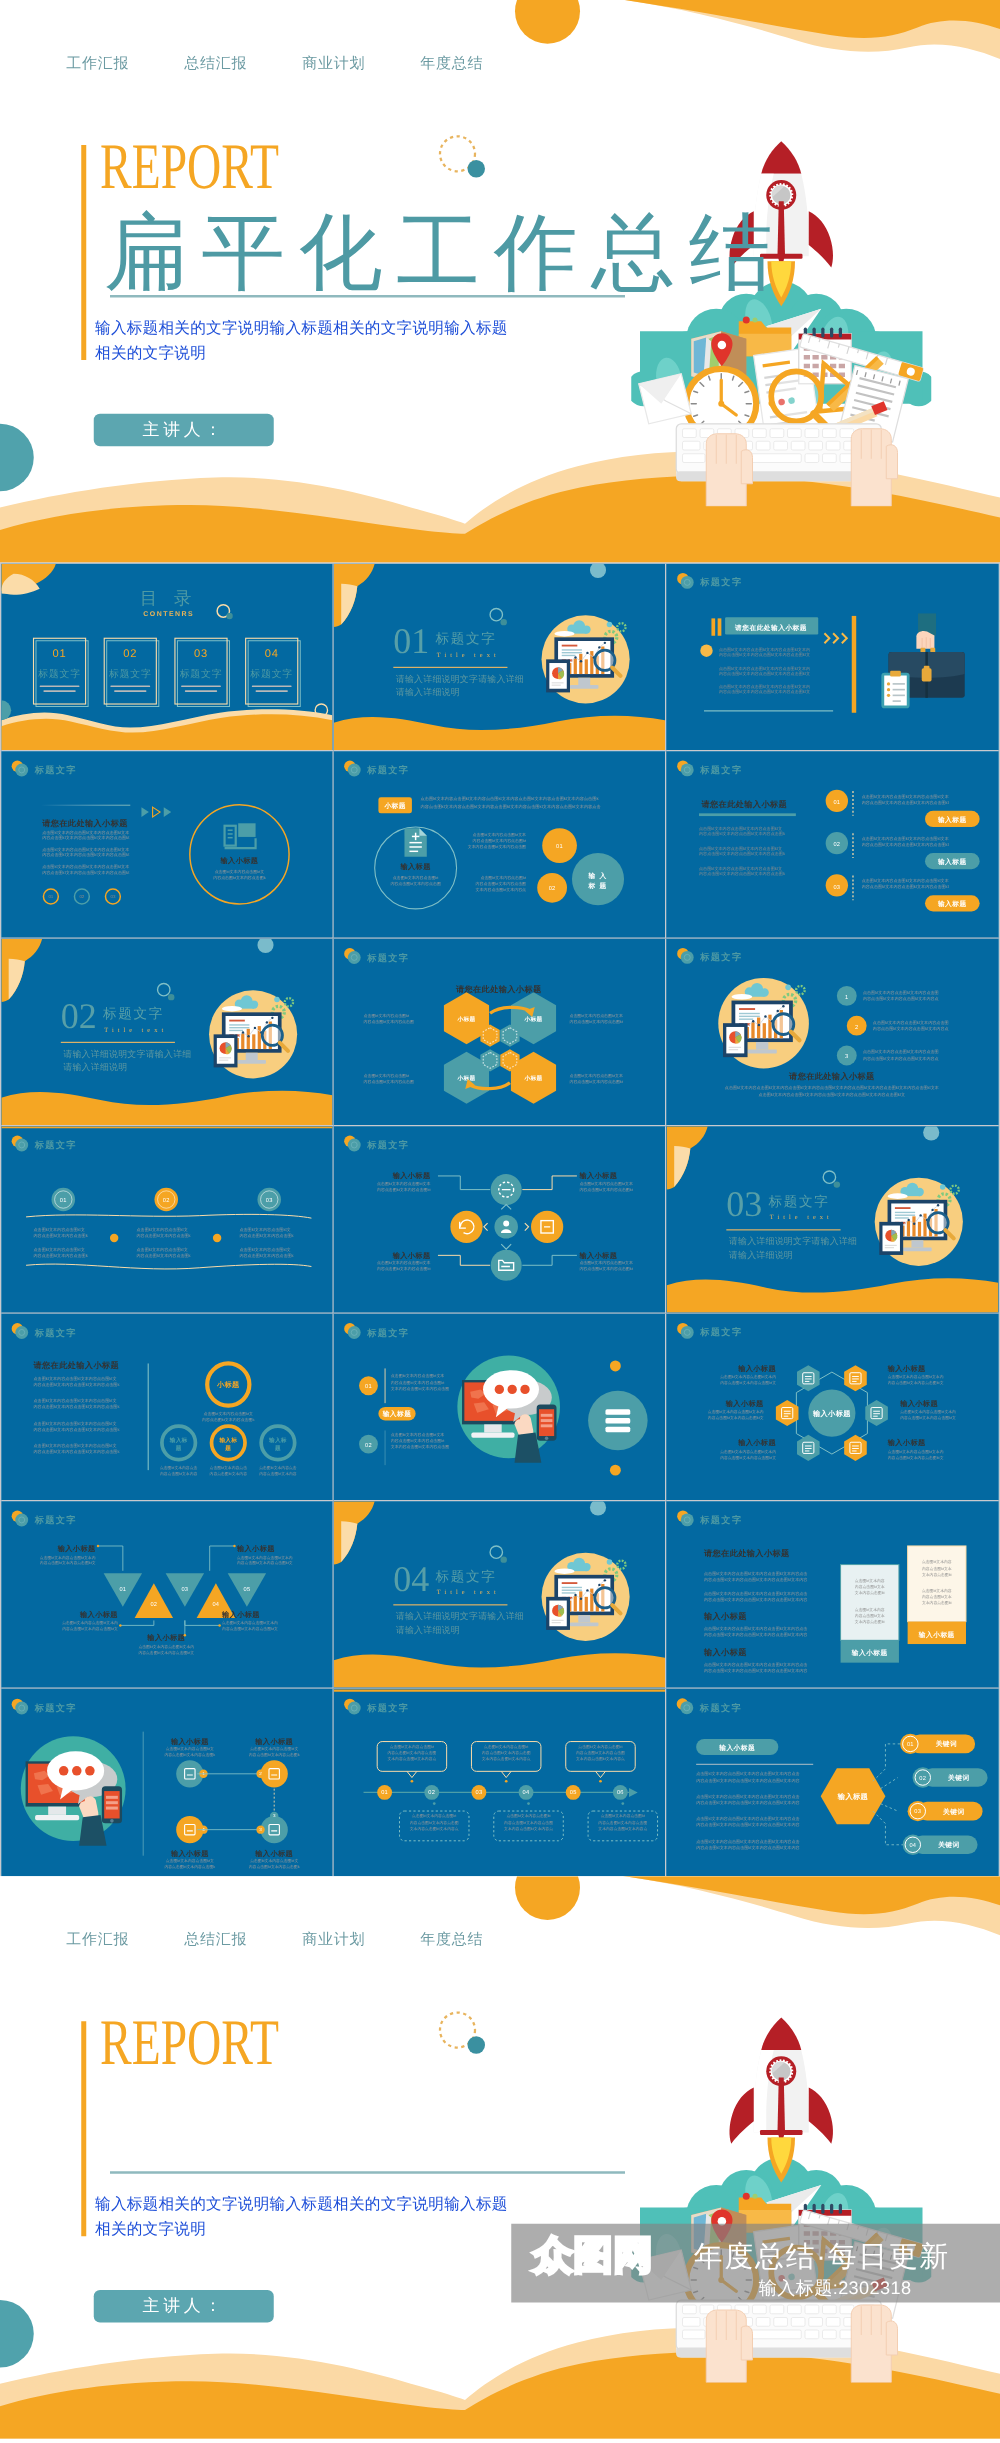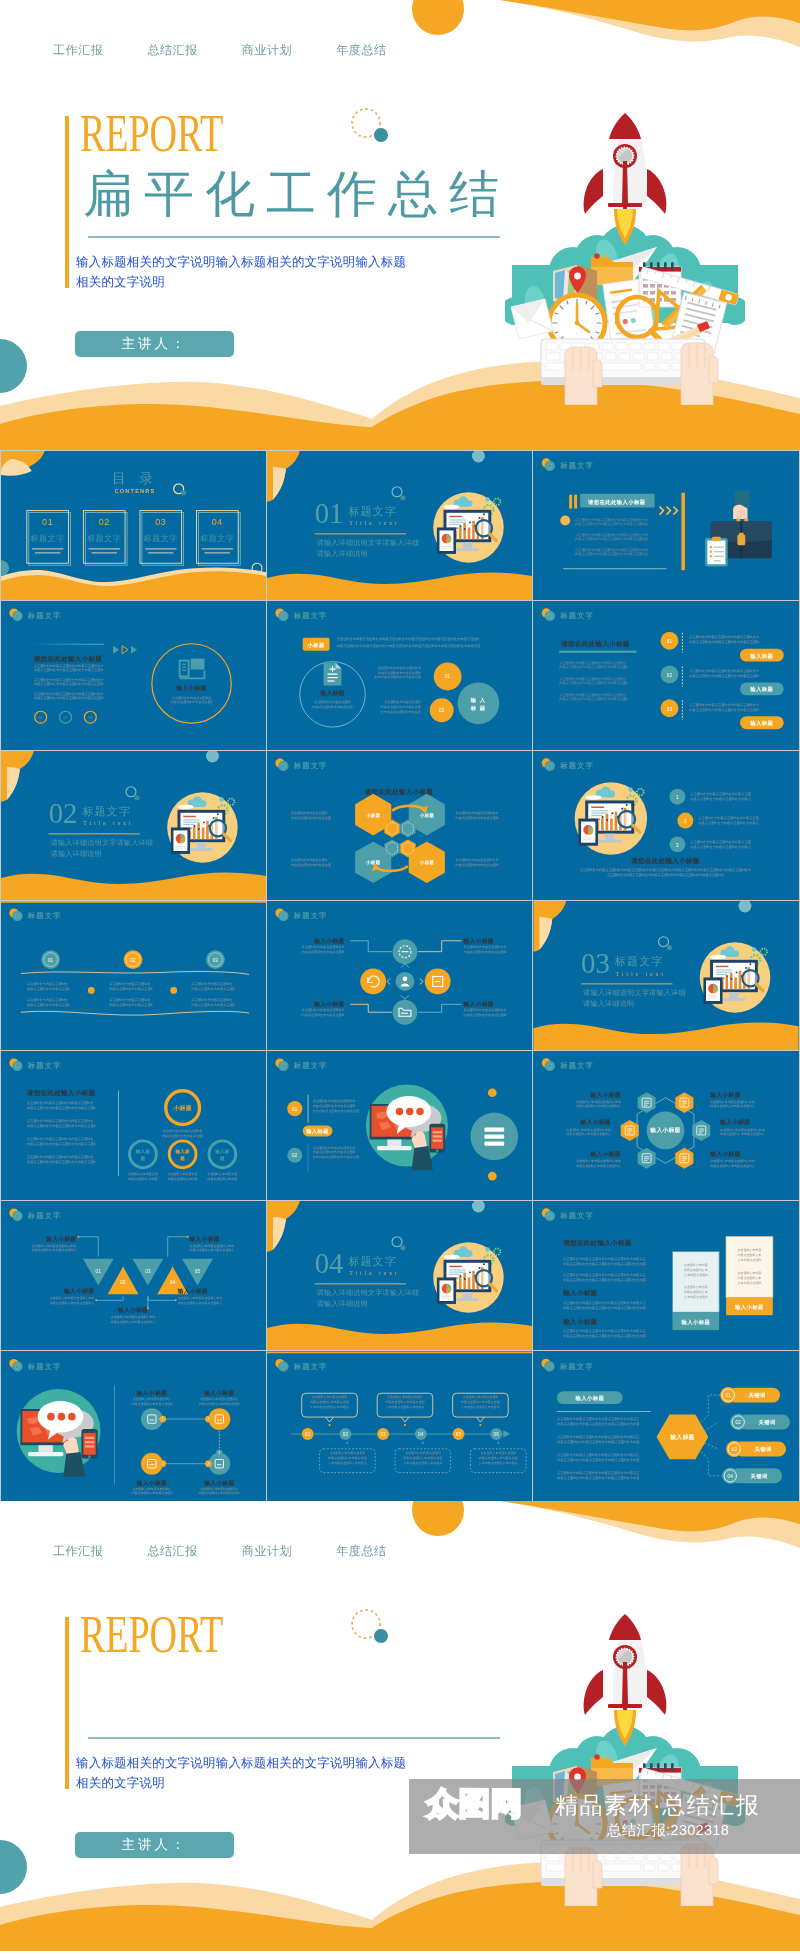--- a/index.html
+++ b/index.html
@@ -5,31 +5,31 @@
 <style>  html,body{margin:0;padding:0;background:#fff;}
   body{width:800px;height:1954px;overflow:hidden;font-family:"Liberation Sans",sans-serif;-webkit-font-smoothing:antialiased;}
   .page{position:relative;width:800px;height:1954px;background:#fff;}
   .slide{position:relative;overflow:hidden;background:#fff;}
   .cover{width:800px;height:450px;}
   .cover svg.bg{position:absolute;left:0;top:0;width:800px;height:450px;}
   .nav{position:absolute;left:53px;top:42px;display:flex;gap:44px;font-size:12px;color:#6B9AA2;letter-spacing:.6px;}
   .nav span{white-space:nowrap;}
   .title-bar{position:absolute;left:65px;top:116px;width:4px;height:172px;background:#F5A623;}
   .eyebrow{position:absolute;left:80px;top:108px;font-family:"Liberation Serif",serif;font-size:52px;color:#F5A623;letter-spacing:0px;line-height:1;transform:scaleX(0.73);transform-origin:left top;}
-  .ctitle{position:absolute;left:83px;top:168px;font-family:"Liberation Serif",serif;font-size:50px;color:#4E9AA4;letter-spacing:11px;line-height:1.05;white-space:nowrap;}
+  .ctitle{position:absolute;left:83px;top:168px;font-family:"Liberation Serif",serif;font-size:67px;color:#4E9AA4;letter-spacing:11px;line-height:1.05;white-space:nowrap;}
   .tline{position:absolute;left:88px;top:236px;width:412px;height:2px;background:#8FB9BE;}
   .csub{position:absolute;left:76px;top:252px;font-size:12.5px;color:#1d4ed8;line-height:1.62;letter-spacing:.2px;}
-  .speaker{position:absolute;left:75px;top:331px;width:159px;height:26px;border-radius:5px;background:#5CA6B0;color:#fff;font-size:13.5px;display:flex;align-items:center;justify-content:center;letter-spacing:3px;font-family:"Liberation Serif",serif;}
+  .speaker{position:absolute;left:75px;top:331px;width:144px;height:26px;border-radius:5px;background:#5CA6B0;color:#fff;font-size:13.5px;display:flex;align-items:center;justify-content:center;letter-spacing:3px;font-family:"Liberation Serif",serif;}
   .grid{position:relative;width:800px;border-top:1px solid #C9C9CD;border-left:1px solid #C9C9CD;border-right:1px solid #C9C9CD;box-sizing:border-box;}
   .trow{display:flex;}
   .tcell{position:relative;width:266.66px;height:150px;overflow:hidden;background:#0369a1;box-sizing:border-box;border-right:1px solid #C9C9CD;border-bottom:1px solid #C9C9CD;}
   .tcell:last-child{border-right:none;}
   .trow:last-child .tcell{border-bottom:none;}
   .tcell svg.deco{position:absolute;left:0;top:0;width:100%;height:100%;}
-  .wm{position:absolute;left:409px;top:1779px;width:391px;height:75px;background:rgba(130,130,130,.66);}
+  .wm{position:absolute;left:409px;top:1779px;width:391px;height:63px;background:rgba(130,130,130,.66);}
   .wm-brand{position:absolute;left:18px;top:8px;font-size:31px;color:transparent;-webkit-text-stroke:3px #FFFFFF;font-weight:bold;letter-spacing:1px;line-height:1.1;}
   .wm-tag{position:absolute;left:146px;top:14px;font-size:23px;color:#fff;letter-spacing:1.5px;line-height:1.05;}
   .wm-code{position:absolute;left:198px;top:42px;font-size:14.5px;color:#fff;letter-spacing:.3px;}
   svg text{font-family:"Liberation Sans",sans-serif;}
   .t-head{font-size:7.4px;fill:#4E9AA4;letter-spacing:1.1px;font-weight:bold;}
   .t-toc{font-size:14px;fill:#4E9AA4;font-family:"Liberation Serif",serif;letter-spacing:5px;}
   .t-toc-sub{font-size:5.6px;fill:#EAB458;letter-spacing:1.2px;font-weight:bold;}
   .t-tocnum{font-size:9px;fill:#F5A623;letter-spacing:.6px;}
   .t-toclab{font-size:8px;fill:#4E9AA4;letter-spacing:.6px;}
   .t-secnum{font-size:29px;fill:#579FA8;font-family:"Liberation Serif",serif;letter-spacing:0px;}
@@ -1989,16 +1989,16 @@
   <div class="eyebrow">REPORT</div>
   <div class="tline"></div>
   <div class="csub">
     <div>输入标题相关的文字说明输入标题相关的文字说明输入标题</div>
     <div>相关的文字说明</div>
   </div>
   <div class="speaker">主讲人：</div>
 </div>
 <div class="wm">
   <div class="wm-brand">众图网</div>
-  <div class="wm-tag">精品素材·总结汇报</div>
-  <div class="wm-code">总结汇报:2302318</div>
+  <div class="wm-tag">年度总结·每日更新</div>
+  <div class="wm-code">输入标题:2302318</div>
 </div>
 </div>
 
 </body></html>

